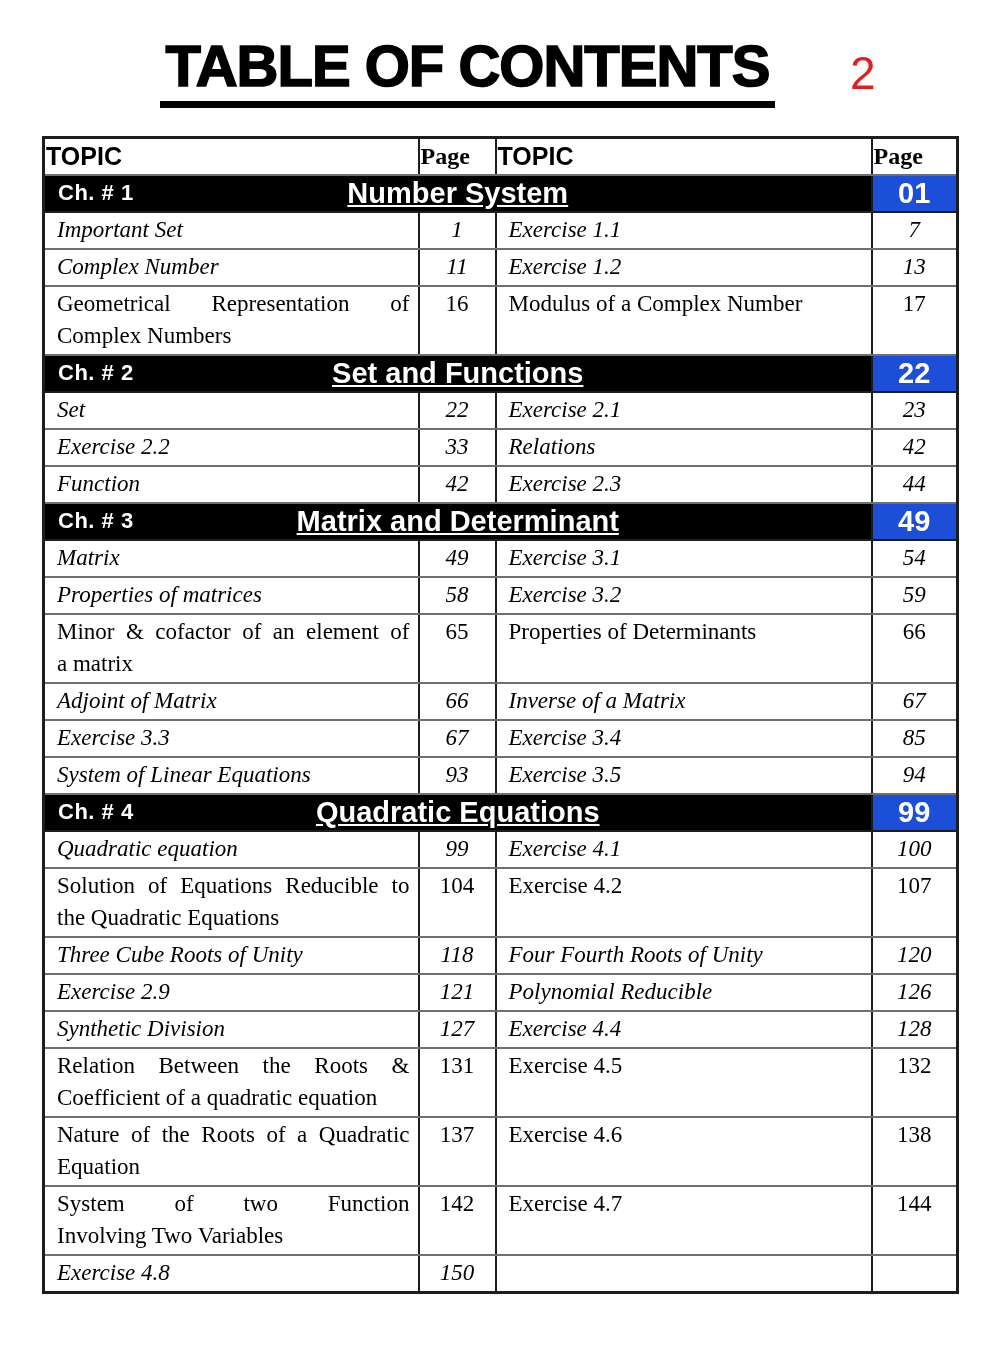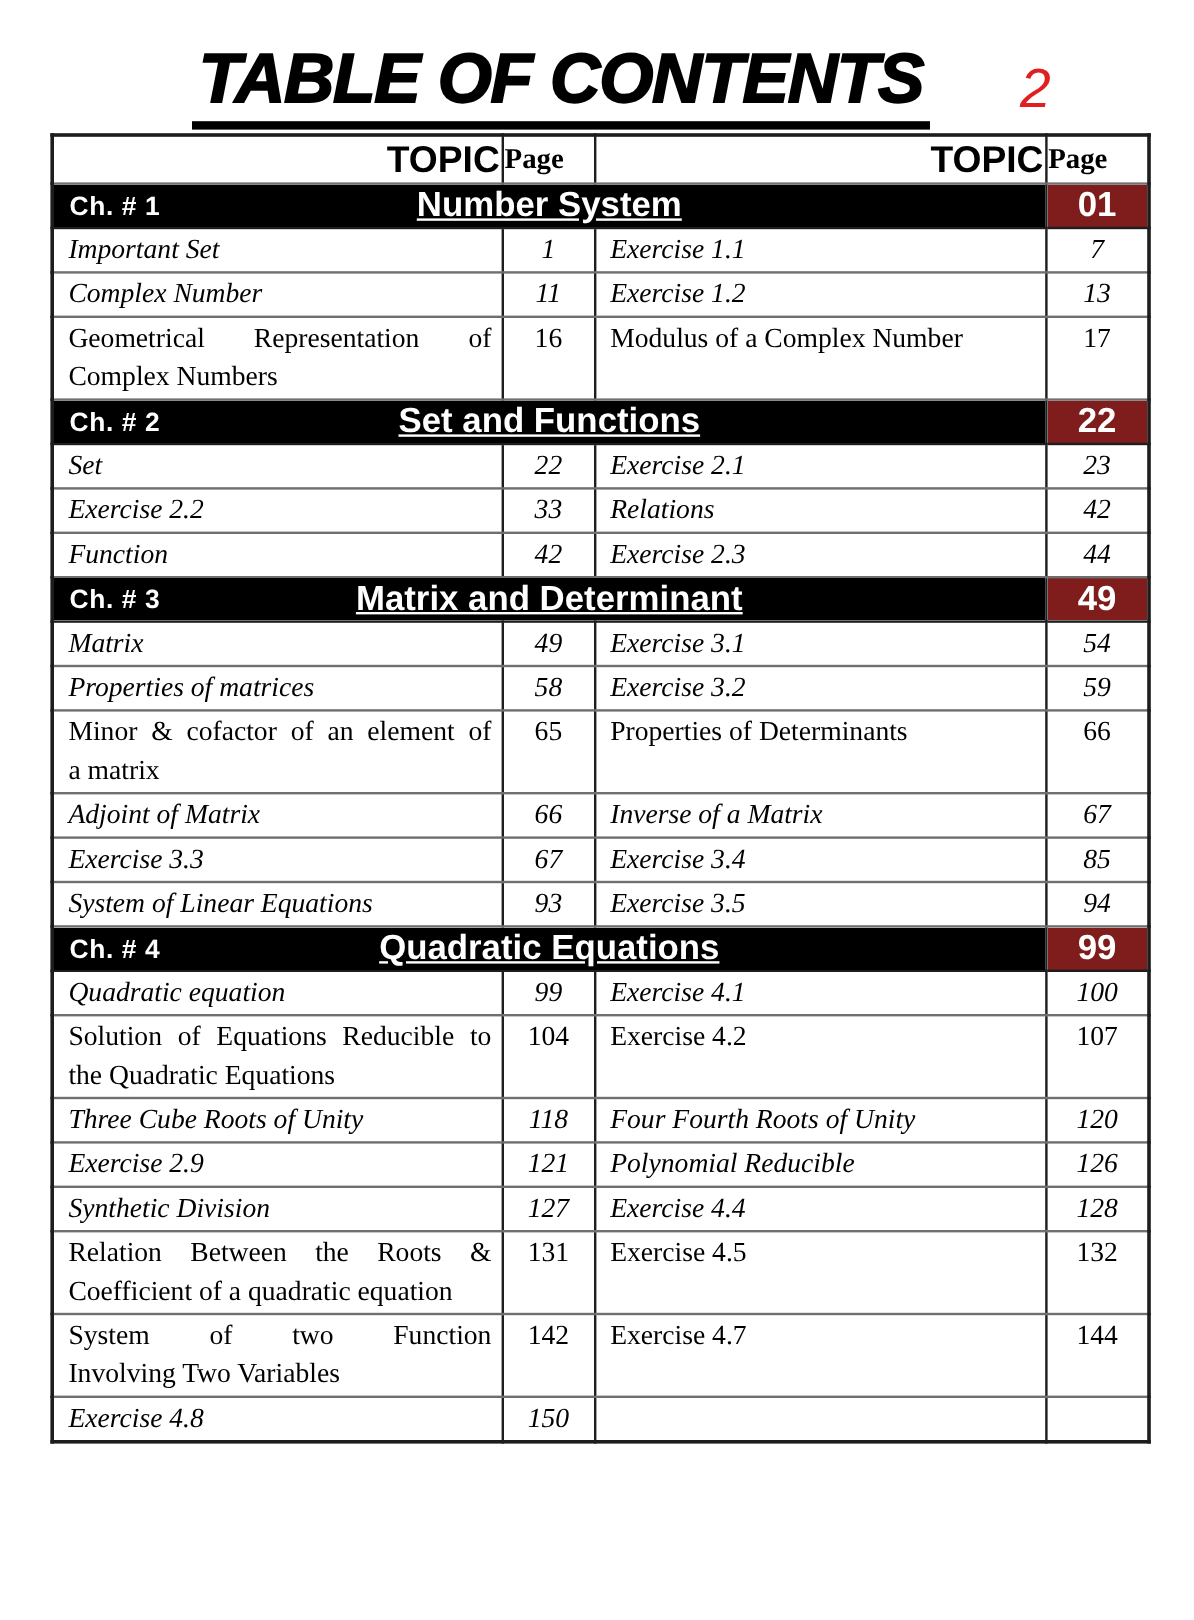--- a/index.html
+++ b/index.html
@@ -1,48 +1,48 @@
 <!DOCTYPE html>
 <html><head>
 <meta charset="utf-8">
 <style>
   html,body{margin:0;padding:0;background:#ffffff;}
   body{width:995px;height:1350px;overflow:hidden;font-family:"Liberation Serif",serif;color:#000;}
 
   
-  .titlebar{position:relative;height:111px;font-style:italic;}
+  .titlebar{position:relative;height:136px;}
   .main-title{position:absolute;left:0;right:60px;top:36px;margin:0;text-align:center;
     font-family:"Liberation Sans",sans-serif;font-weight:bold;font-size:58px;line-height:1.05;
     letter-spacing:-1px;}
   .main-title .ttext{display:inline-block;border-bottom:7px solid #000;padding:0 6px 4px 6px;
     -webkit-text-stroke:1.6px #000;}
   .page-num-red{position:absolute;left:850px;top:50px;color:#e02020;
     font-family:"Liberation Sans",sans-serif;font-size:46px;line-height:1;}
 
   
   table.toc{border-collapse:collapse;table-layout:fixed;margin-left:42px;width:914px;
     border:3px solid #1d1d1d;}
   td{border-left:2px solid #1d1d1d;border-right:2px solid #1d1d1d;
      border-top:2px solid #6f6f6f;border-bottom:2px solid #6f6f6f;
      vertical-align:top;overflow:hidden;}
 
   tr.rh{height:37px;}
-  .th-topic{font-family:"Liberation Sans",sans-serif;font-weight:bold;font-size:31px;
-    text-align:right;vertical-align:middle;}
+  .th-topic{font-family:"Liberation Sans",sans-serif;font-weight:bold;font-size:25px;
+    text-align:left;vertical-align:middle;}
   .th-page{font-family:"Liberation Serif",serif;font-weight:bold;font-size:24px;
     vertical-align:middle;}
 
   tr.rc{height:30px;}
   .chcell{background:#000;color:#fff;position:relative;vertical-align:middle;
     border-top:2px solid #1d1d1d;border-bottom:2px solid #1d1d1d;}
   .chlabel{position:absolute;left:13px;top:50%;transform:translateY(-50%);
     font-family:"Liberation Sans",sans-serif;font-weight:bold;font-size:22px;letter-spacing:.5px;}
   .chtitle{display:block;text-align:center;font-family:"Liberation Sans",sans-serif;
     font-weight:bold;font-size:29px;text-decoration:underline;}
-  .chpage{background:#7f1d1d;color:#fff;font-family:"Liberation Sans",sans-serif;font-weight:bold;
+  .chpage{background:#1d4ed8;color:#fff;font-family:"Liberation Sans",sans-serif;font-weight:bold;
     font-size:29px;text-align:center;vertical-align:middle;
     border-left:2px solid #7a7a7a;border-top:2px solid #1d1d1d;border-bottom:2px solid #1d1d1d;}
 
   tr.r1{height:34px;font-style:italic;}
   tr.r2{height:68px;}
   .topic{font-size:23px;line-height:32px;padding:1px 8px 2px 12px;}
   .pnum{font-size:23px;line-height:32px;text-align:center;padding-top:1px;}
   .jline{text-align:justify;text-align-last:justify;}
   .lline{text-align:left;}
 </style>
@@ -216,20 +216,29 @@
     <td class="topic">
           <div class="jline">Relation Between the Roots &amp;</div>
           <div class="lline">Coefficient of a quadratic equation</div>
         </td>
     <td class="pnum">131</td>
     <td class="topic">Exercise 4.5</td>
     <td class="pnum">132</td>
   </tr>
   <tr class="r2">
     <td class="topic">
+          <div class="jline">Nature of the Roots of a Quadratic</div>
+          <div class="lline">Equation</div>
+        </td>
+    <td class="pnum">137</td>
+    <td class="topic">Exercise 4.6</td>
+    <td class="pnum">138</td>
+  </tr>
+  <tr class="r2">
+    <td class="topic">
           <div class="jline">System of two Function</div>
           <div class="lline">Involving Two Variables</div>
         </td>
     <td class="pnum">142</td>
     <td class="topic">Exercise 4.7</td>
     <td class="pnum">144</td>
   </tr>
   <tr class="r1">
     <td class="topic">Exercise 4.8</td>
     <td class="pnum">150</td>

